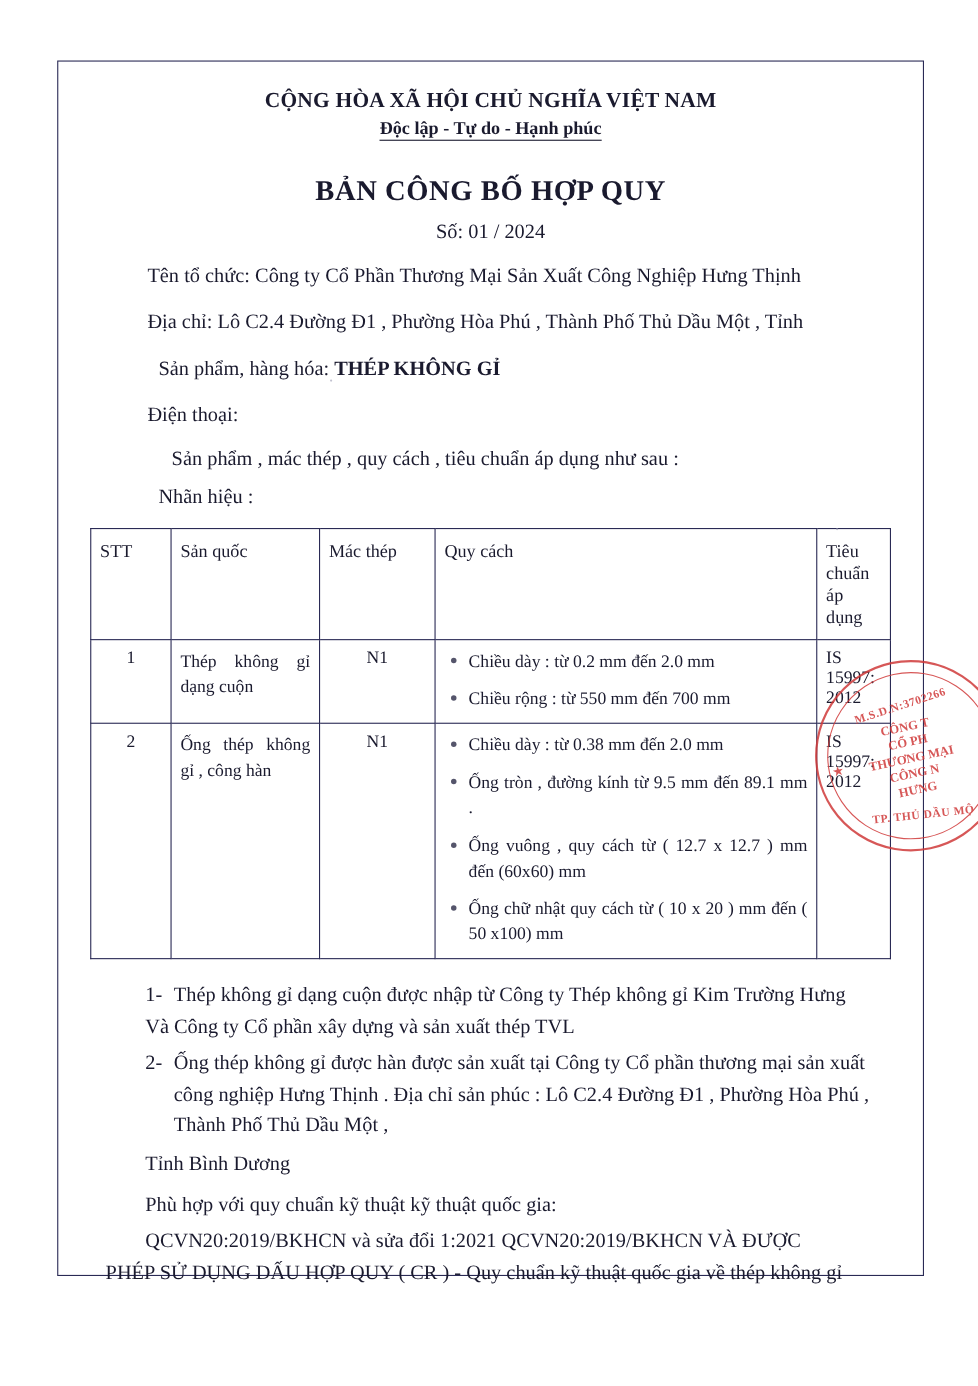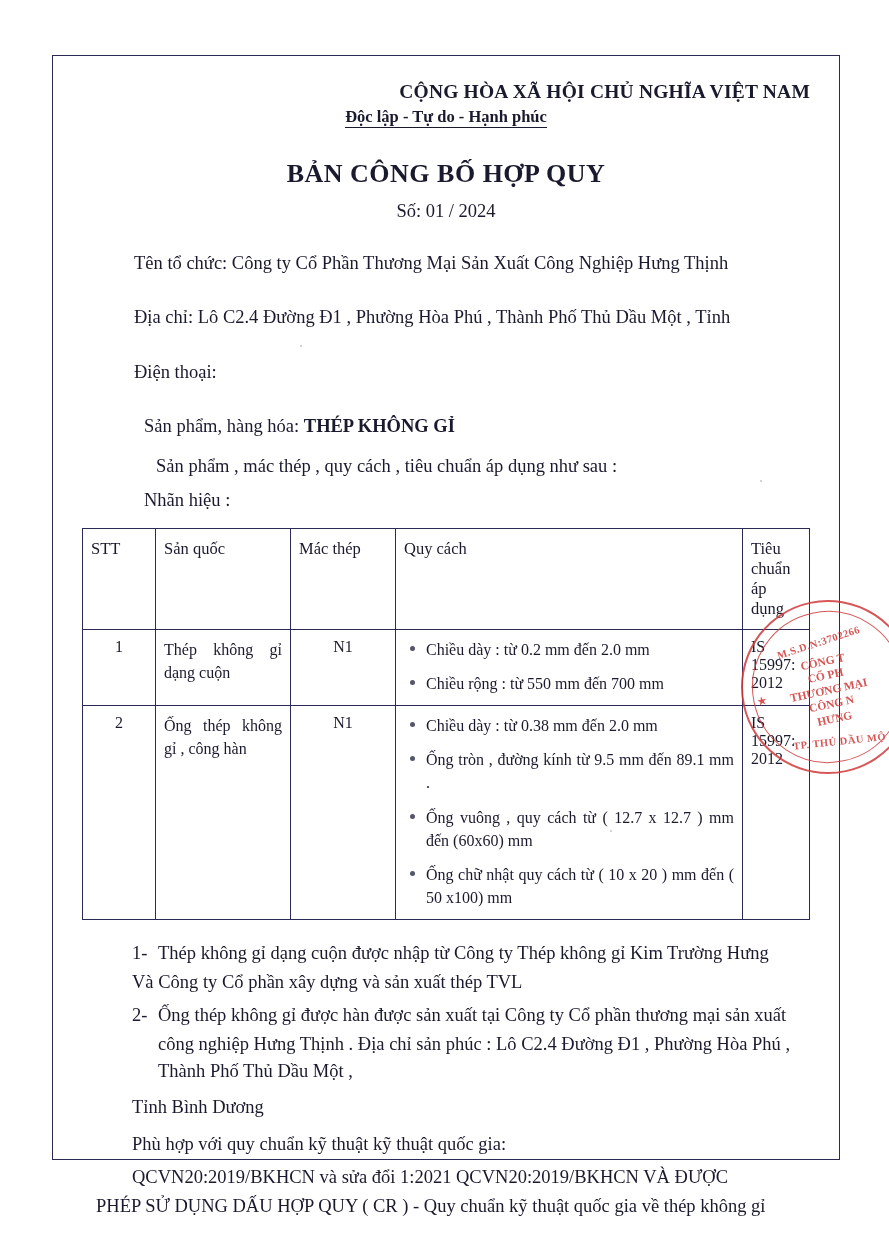--- a/index.html
+++ b/index.html
@@ -33,21 +33,21 @@
   .inner {
     position: absolute;
     left: 52px;
     top: 55px;
     width: 788px;
     height: 1105px;
     box-sizing: border-box;
     padding: 18px 30px 10px 30px;
   }
   .national-head {
-    text-align: right;
+    text-align: center;
     font-weight: bold;
     font-size: 19.5px;
     letter-spacing: 0.2px;
     margin-top: 8px;
   }
   .national-sub {
     text-align: center;
     font-weight: bold;
     font-size: 16.5px;
     margin-top: 4px;
@@ -64,21 +64,21 @@
     letter-spacing: 0.5px;
   }
   .title-num {
     text-align: center;
     font-size: 18.5px;
     margin-top: 12px;
   }
   .para {
     font-size: 18.5px;
     line-height: 1.42;
-    margin-top: 28px;
+    margin-top: 16px;
   }
   .para.indent {
     text-indent: 0px;
     padding-left: 52px;
   }
   .para.indent2 {
     padding-left: 62px;
   }
   .para.indent3 {
     padding-left: 74px;
@@ -269,23 +269,23 @@
   <div class="inner">
 
     <div class="national-head">CỘNG HÒA XÃ HỘI CHỦ NGHĨA VIỆT NAM</div>
     <div class="national-sub"><span class="u">Độc lập - Tự do - Hạnh phúc</span></div>
 
     <div class="title-main">BẢN CÔNG BỐ HỢP QUY</div>
     <div class="title-num">Số: 01 / 2024</div>
 
     <div class="para indent">Tên tổ chức: Công ty Cổ Phần Thương Mại Sản Xuất Công Nghiệp Hưng Thịnh</div>
     <div class="para indent">Địa chỉ: Lô C2.4 Đường Đ1 , Phường Hòa Phú , Thành Phố Thủ Dầu Một , Tỉnh</div>
+    <div class="para indent2"><span>Sản phẩm, hàng hóa: </span><span class="bold">THÉP KHÔNG GỈ</span></div>
+
     <div class="para indent">Điện thoại:</div>
-
-    <div class="para indent2"><span>Sản phẩm, hàng hóa: </span><span class="bold">THÉP KHÔNG GỈ</span></div>
     <div class="para indent3" style="margin-top:14px">Sản phẩm , mác thép , quy cách , tiêu chuẩn áp dụng như sau :</div>
     <div class="para indent2" style="margin-top:8px">Nhãn hiệu :</div>
 
     <table class="spec">
       <thead>
         <tr>
           <th class="c-stt">STT</th>
           <th class="c-prod">Sản quốc</th>
           <th class="c-mac">Mác thép</th>
           <th class="c-quy">Quy cách</th>

